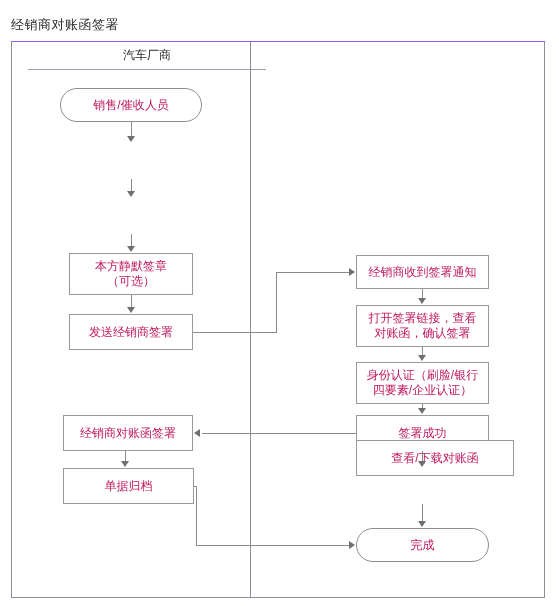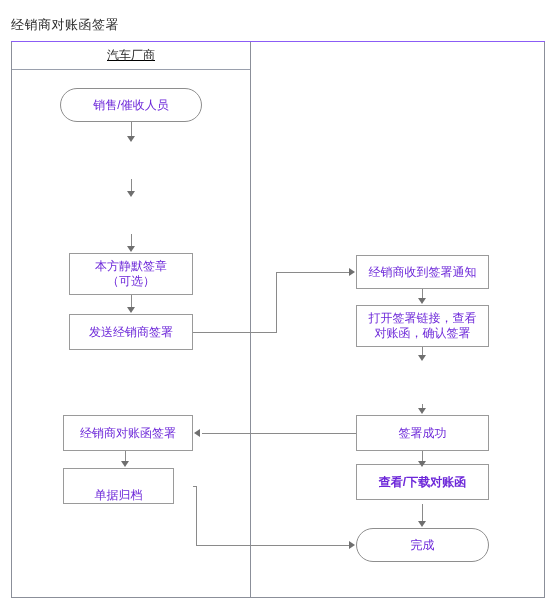--- a/index.html
+++ b/index.html
@@ -55,21 +55,21 @@
     border-bottom: 1px solid #9aa0ad;
     display: flex;
     align-items: center;
     justify-content: center;
     background: #ffffff;
   }
   .lane-head .lane-text {
     font-size: 12px;
     color: #2b2b2b;
   }
-  .lane-head-left  { left: 12px;  width: 238px; text-decoration: underline; }
+  .lane-head-left  { left: 28px;  width: 238px; }
   .lane-head-right { left: 251px; width: 293px; }
 
   
   .lane-divider {
     position: absolute;
     left: 250px;
     top: 42px;
     width: 1px;
     height: 556px;
     background: #8b8f99;
@@ -78,21 +78,21 @@
   
   .node {
     position: absolute;
     box-sizing: border-box;
     border: 1px solid #9a9a9a;
     background: #ffffff;
     display: flex;
     align-items: center;
     justify-content: center;
     text-align: center;
-    color: #6d28d9;
+    color: #be185d;
     font-size: 12px;
     line-height: 15px;
     padding: 0 4px;
   }
   .node.stadium {
     border-radius: 999px;
     border-color: #8e8e8e;
   }
   .node .label { display: block; white-space: pre-line; }
 
@@ -153,39 +153,43 @@
   </div>
 
   <div class="node" style="left:69px; top:314px; width:124px; height:36px;">
     <span class="label">发送经销商签署</span>
   </div>
 
   <div class="node" style="left:63px; top:415px; width:130px; height:36px;">
     <span class="label">经销商对账函签署</span>
   </div>
 
-  <div class="node" style="left:63px; top:468px; width:111px; height:36px;align-items:flex-end;">
+  <div class="node" style="left:63px; top:468px; width:131px; height:36px;">
     <span class="label">单据归档</span>
   </div>
 
   <div class="node" style="left:356px; top:255px; width:133px; height:34px;">
     <span class="label">经销商收到签署通知</span>
   </div>
 
   <div class="node" style="left:356px; top:305px; width:133px; height:42px;">
     <span class="label">打开签署链接，查看
 对账函，确认签署</span>
   </div>
 
+  <div class="node" style="left:356px; top:362px; width:133px; height:42px;">
+    <span class="label">身份认证（刷脸/银行
+四要素/企业认证）</span>
+  </div>
 
   <div class="node" style="left:356px; top:415px; width:133px; height:36px;">
     <span class="label">签署成功</span>
   </div>
 
-  <div class="node" style="left:356px; top:464px; width:133px; height:36px;font-weight:bold;">
+  <div class="node" style="left:356px; top:440px; width:158px; height:36px;">
     <span class="label">查看/下载对账函</span>
   </div>
 
   <div class="node stadium" style="left:356px; top:528px; width:133px; height:34px;">
     <span class="label">完成</span>
   </div>
 
   <div class="ln v" style="left:131px; top:122px; height:15px;"></div>
   <div class="arrow down" style="left:127px; top:136px;"></div>
 

